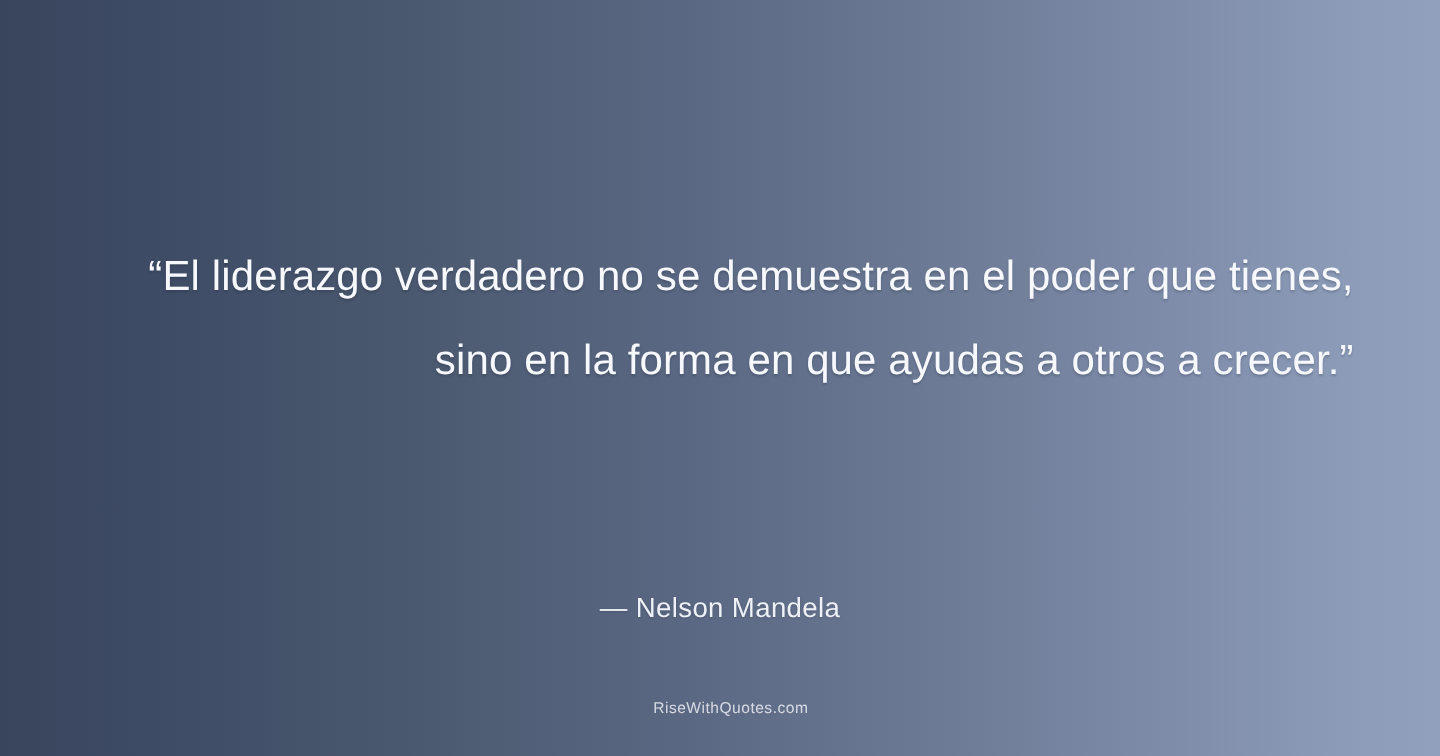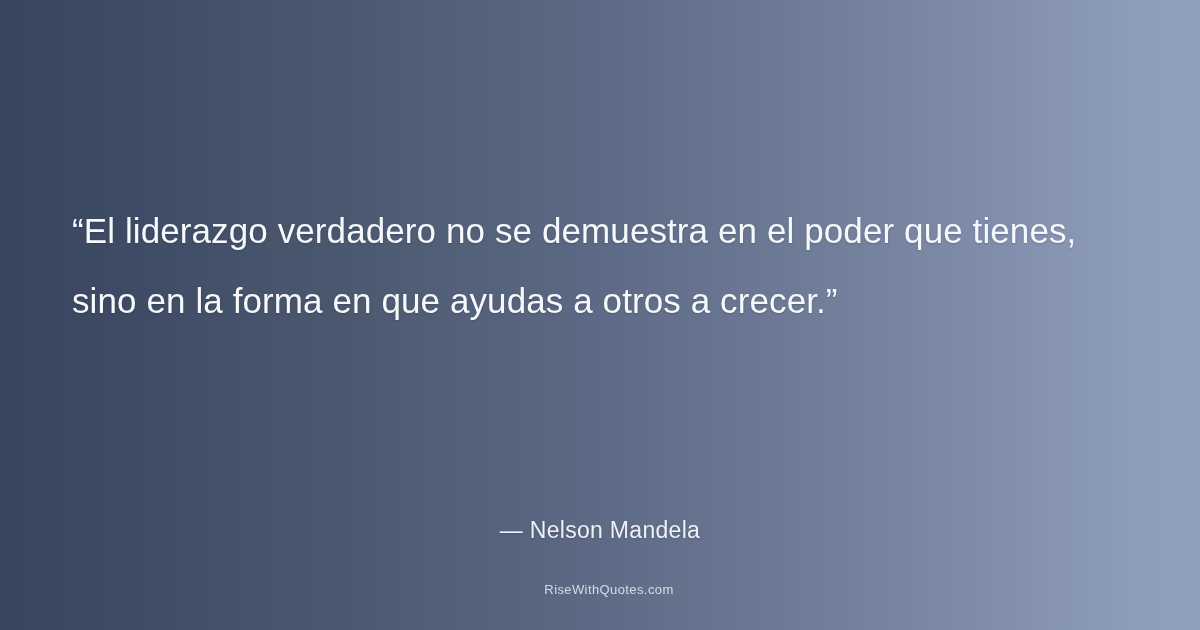--- a/index.html
+++ b/index.html
@@ -33,37 +33,37 @@
     align-items: center;
     overflow: hidden;
   }
 
   .quote-block {
     position: absolute;
     top: 196px;
     left: 0;
     right: 0;
     padding: 0 72px;
-    text-align: left;
+    text-align: right;
   }
 
   .quote-text {
     font-family: "Liberation Sans", sans-serif;
     font-size: 35px;
     font-weight: 400;
     line-height: 70px;
     color: #f6f8fb;
     letter-spacing: 0.1px;
     white-space: pre-line;
     text-shadow: 0 1px 2px rgba(20, 28, 44, 0.22);
   }
 
   .attribution {
     position: absolute;
-    top: 517px;
+    top: 493px;
     left: 0;
     right: 0;
     text-align: center;
     font-family: "Liberation Sans", sans-serif;
     font-size: 23px;
     font-weight: 400;
     color: #eef1f6;
     letter-spacing: 0.3px;
     text-shadow: 0 1px 2px rgba(20, 28, 44, 0.2);
   }

